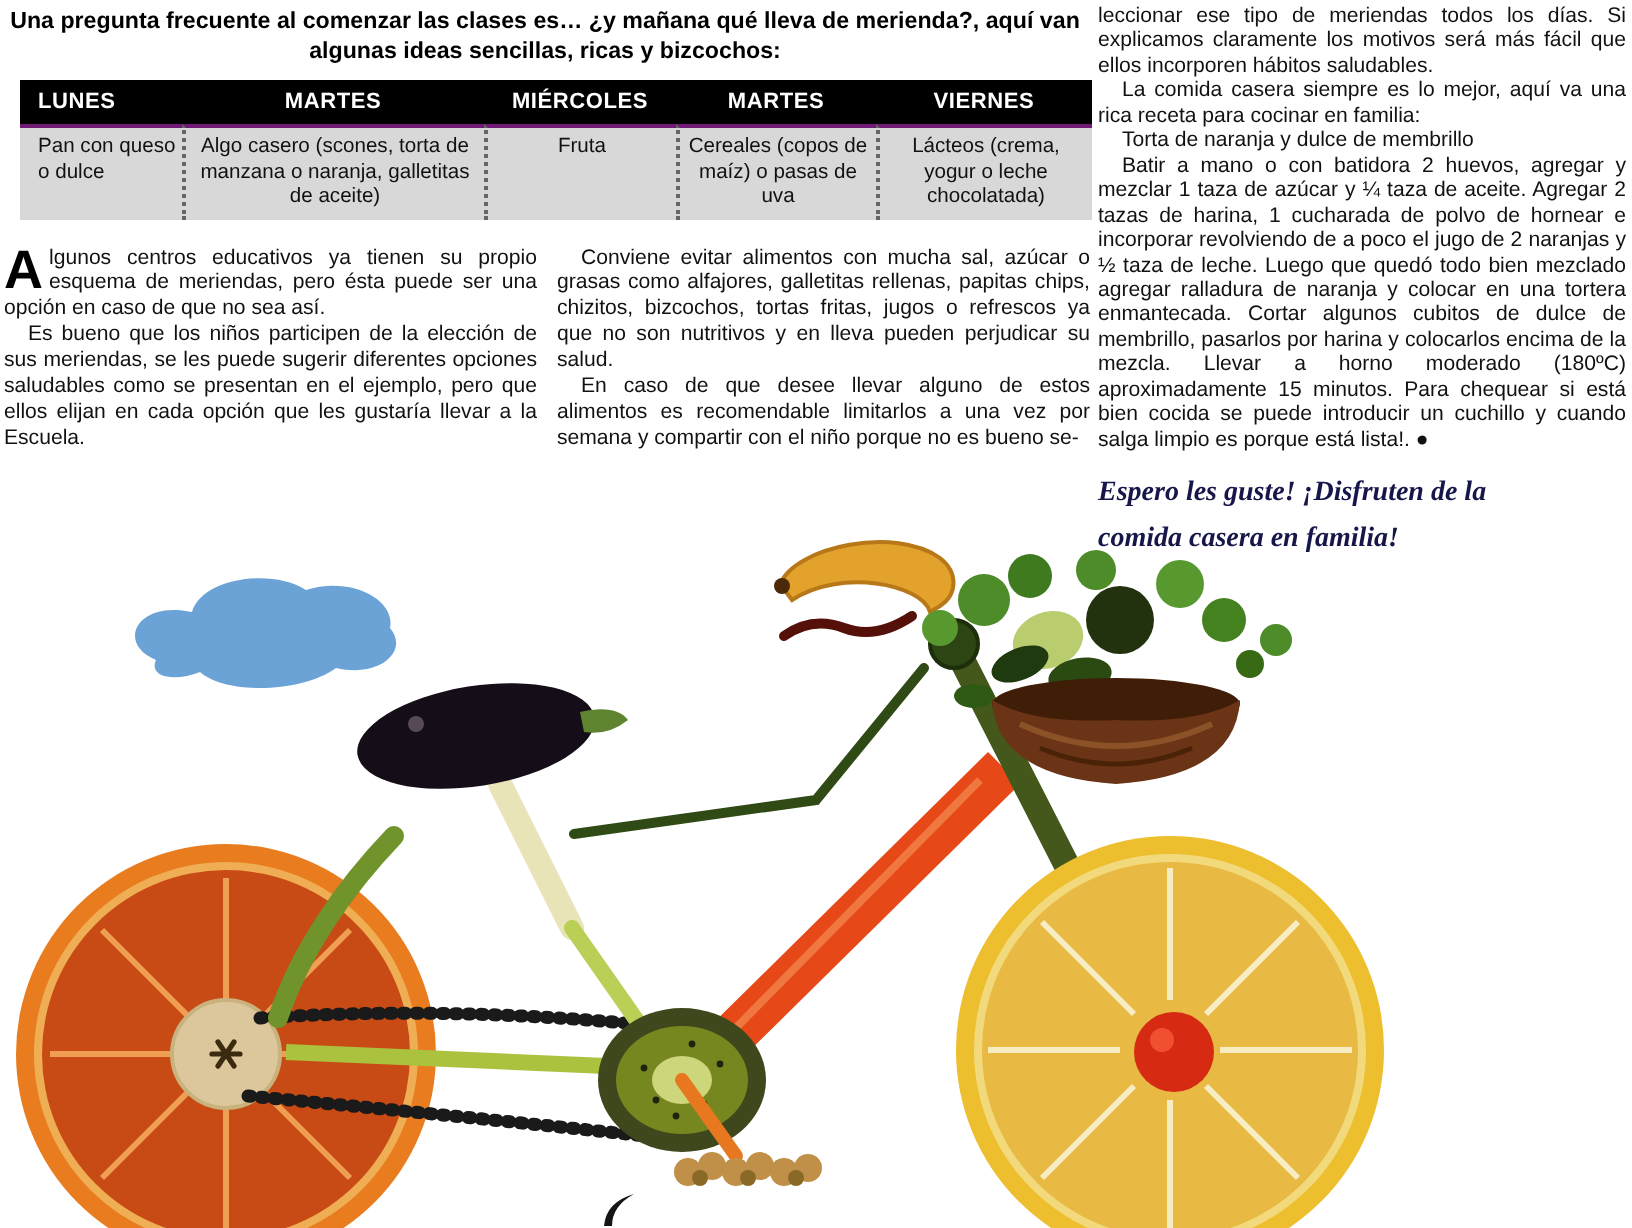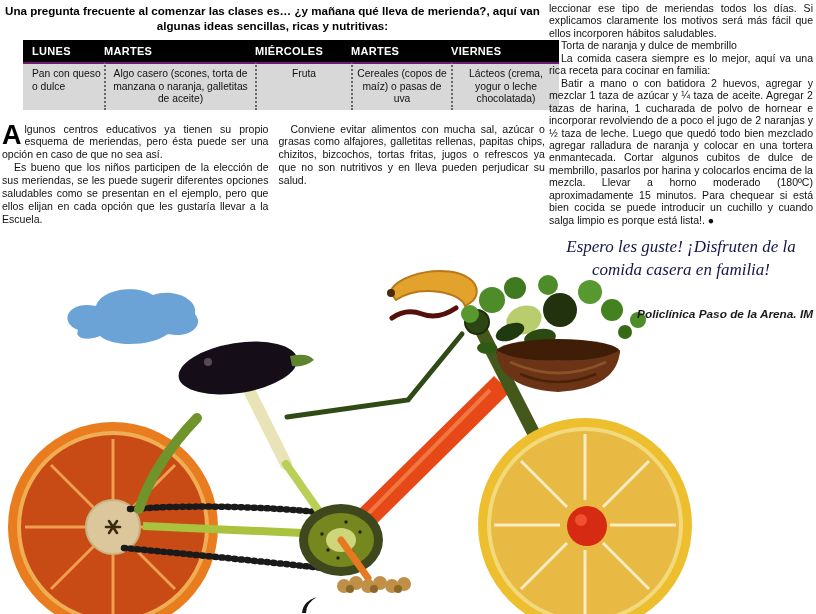--- a/index.html
+++ b/index.html
@@ -9,26 +9,26 @@
     font-family:"Liberation Sans", sans-serif; color:#111; overflow:hidden;
   }
   
   .left-zone { position:absolute; left:0; top:0; width:545px; }
   .heading {
     padding-top:3px; text-align:center; font-weight:bold;
     font-size:11.6px; line-height:15px; color:#000;
   }
   .merienda-table {
     border-collapse:separate; border-spacing:0;
-    margin:7px 0 0 23px; width:536px; table-layout:fixed;
+    margin:7px 0 0 10px; width:536px; table-layout:fixed;
   }
   .merienda-table th {
     background:var(--c-table_header_bg,#000);
     color:var(--c-table_header_text,#fff);
-    font-size:11px; font-weight:bold; height:22px; text-align:left;
+    font-size:11px; font-weight:bold; height:22px; text-align:center;
     letter-spacing:.3px;
   }
   .merienda-table th.first, .merienda-table td.first { text-align:left; padding-left:9px; }
   .merienda-table td {
     background:var(--c-table_body_bg,#d8d8d8);
     font-size:10.3px; line-height:12.5px; text-align:center;
     height:41px; padding:4px 3px; vertical-align:top;
     border-left:2px dotted #666; border-top:2px solid #701a75;
   }
   .merienda-table td.first { border-left:none; }
@@ -40,41 +40,41 @@
     padding:1px 3px 0 0; color:#000;
   }
   
   .right-col {
     position:absolute; left:549px; top:0; width:264px; z-index:2;
     font-size:10.55px; line-height:12.45px; text-align:justify;
   }
   .right-col { padding-top:2px; }
   .right-col p.indent { text-indent:12px; }
   .message {
-    margin-top:9px; text-align:center;
-    font-family:"Liberation Serif", serif; font-style:italic; font-weight:normal;
-    font-size:17px; line-height:23px; color:var(--c-message_text,#16164a);
+    margin-top:9px; 
+    font-family:"Liberation Serif", serif; font-style:italic; font-weight:bold;
+    font-size:14px; line-height:23px; color:var(--c-message_text,#16164a);
     text-indent:0;
   }
   .signature {
     margin-top:11px; text-align:right; font-style:italic; font-weight:bold;
     font-size:11.8px; line-height:14.5px; color:#1a1a1a; text-indent:0;
   }
   
   .artwork { position:absolute; left:0; top:262px; width:700px; height:352px; z-index:1; }
 </style>
 </head>
 <body>
 
 <div class="page">
 
   <div class="left-zone">
     <div class="heading">
       <span>Una pregunta frecuente al comenzar las clases es… ¿y mañana qué lleva de merienda?, aquí van</span><br>
-      <span>algunas ideas sencillas,  ricas y nutritivas:</span>
+      <span>algunas ideas sencillas,  ricas y bizcochos:</span>
     </div>
 
     <table class="merienda-table">
       <colgroup>
         <col style="width:81px">
           <col style="width:151px">
           <col style="width:96px">
         <col style="width:100px">
           <col style="width:108px">
       </colgroup>
@@ -96,36 +96,36 @@
     </tbody>
       </table>
 
     <div class="cols">
       <div class="col">
         <p><span class="dropcap">A</span><span>lgunos centros educativos ya tienen su propio esquema de meriendas, pero ésta puede ser una opción en caso de que no sea así.</span></p>
         <p class="indent">Es bueno que los niños participen de la elección de sus meriendas, se les puede sugerir diferentes opciones saludables como se presentan en el ejemplo, pero que ellos elijan en cada opción que les gustaría llevar a la Escuela.</p>
       </div>
       <div class="col">
         <p class="indent">Conviene evitar alimentos con mucha sal, azúcar o grasas como alfajores, galletitas rellenas, papitas chips, chizitos, bizcochos, tortas fritas, jugos o refrescos ya que no son nutritivos y en lleva pueden perjudicar su salud.</p>
+        <p class="indent">En caso de que desee llevar alguno de estos alimentos es recomendable limitarlos a una vez por semana y compartir con el niño porque no es bueno se-</p>
       </div>
     </div>
   </div>
 
   <div class="right-col">
     <p>leccionar ese tipo de meriendas todos los días. Si explicamos claramente los motivos será más fácil que ellos incorporen hábitos saludables.</p>
+    <p class="indent">La comida casera siempre es lo mejor, aquí va una rica receta para cocinar en familia:</p>
     <p class="indent">Torta de naranja y dulce de membrillo</p>
-    <p class="indent">La comida casera siempre es lo mejor, aquí va una rica receta para cocinar en familia:</p>
     <p class="indent">Batir a mano o con batidora 2 huevos, agregar y mezclar 1 taza de azúcar y ¼ taza de aceite. Agregar 2 tazas de harina, 1 cucharada de polvo de hornear e incorporar revolviendo de a poco el jugo de 2 naranjas y ½ taza de leche. Luego que quedó todo bien mezclado agregar ralladura de naranja y colocar en una tortera enmantecada. Cortar algunos cubitos de dulce de membrillo, pasarlos por harina y colocarlos encima de la mezcla. Llevar a horno moderado (180ºC) aproximadamente 15 minutos. Para chequear si está bien cocida se puede introducir un cuchillo y cuando salga limpio es porque está lista!. ●</p>
     <div class="message">
       <span>Espero les guste! ¡Disfruten de la</span><br>
       <span>comida casera en familia!</span>
     </div>
     <div class="signature">
       <br>
-      <span>Policlínica Paso de la Arena. IM</span>
     </div>
   </div>
 
   <div class="artwork">
     <svg width="700" height="352" viewBox="0 0 700 352" xmlns="http://www.w3.org/2000/svg">
 
       <path d="M78,68 C58,60 68,38 96,44 C101,27 136,22 153,33 C174,26 198,37 195,52 C205,64 189,77 168,72 C150,85 112,85 100,74 C88,79 74,77 78,68 Z" style="fill:var(--c-cloud_blue,#6ba3d6)"></path>
 
       <g>
         <circle cx="113" cy="265" r="105" style="fill:var(--c-orange_peel,#e87c1e)"></circle>

